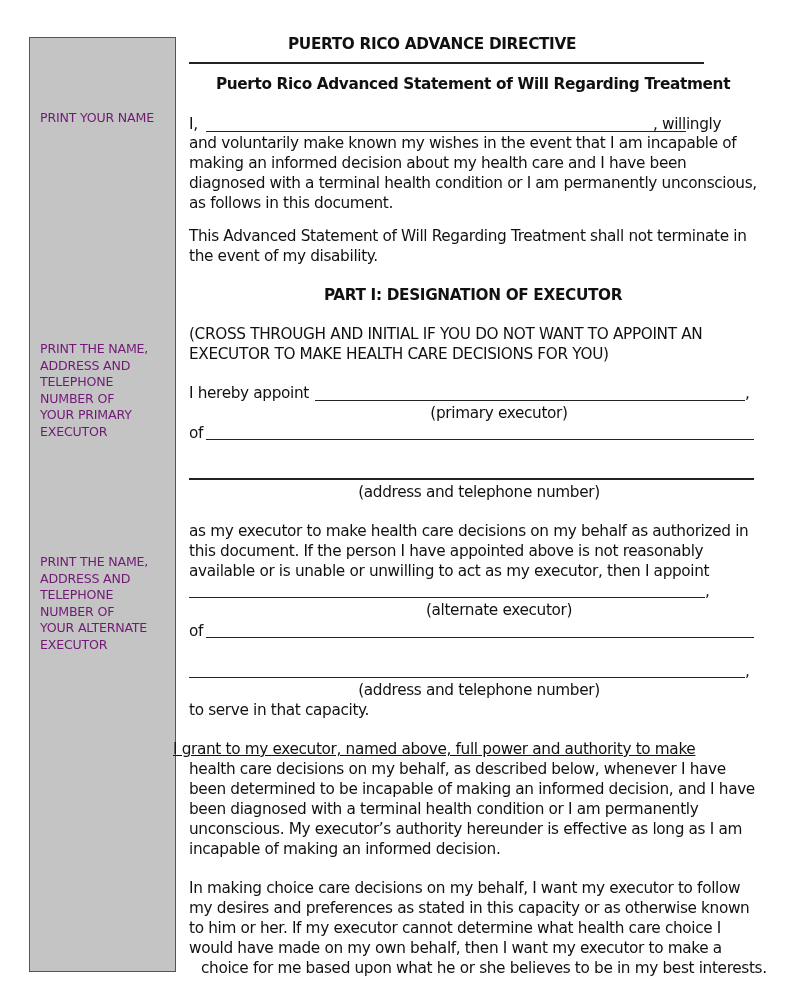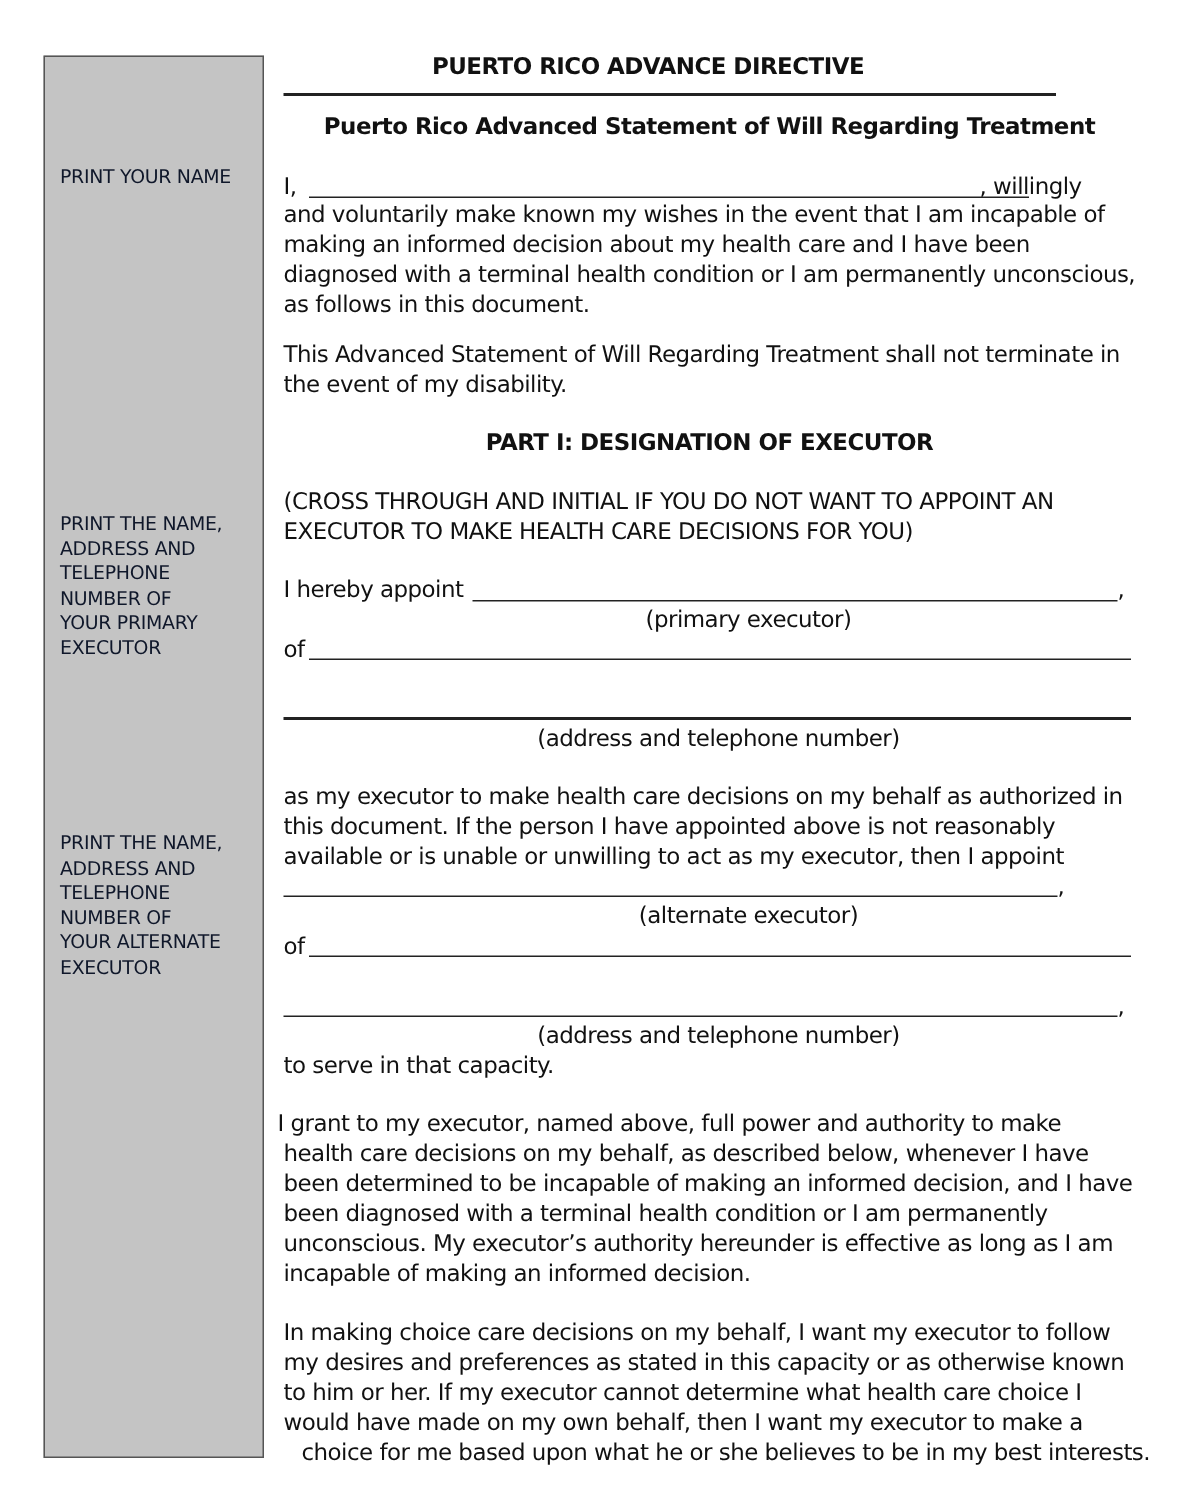--- a/index.html
+++ b/index.html
@@ -7,21 +7,21 @@
     width: 800px; height: 996px; position: relative; overflow: hidden;
     font-family: "DejaVu Sans", "Liberation Sans", sans-serif;
     color: #111111;
   }
   .sidebar {
     position: absolute; left: 29px; top: 37px; width: 147px; height: 935px;
     background: #c4c4c4; border: 1px solid #555555; box-sizing: border-box;
   }
   .side-label {
     position: absolute; left: 10px; font-size: 12.6px; line-height: 16.5px;
-    color: #0f172a; white-space: pre-line; letter-spacing: -0.2px;
+    color: #701a75; white-space: pre-line; letter-spacing: -0.2px;
   }
   .t {
     position: absolute; font-size: 15.3px; line-height: 20px;
     letter-spacing: -0.35px; white-space: nowrap; color: #111111;
   }
   .center { text-align: center; }
   .bold { font-weight: bold; }
   .rule { position: absolute; height: 0; border-top: 1px solid #222222; }
   .rule.thick { border-top-width: 2px; }
 </style>
@@ -80,21 +80,21 @@
   <div class="rule" style="left:189px; width:516px; top:597px;"></div>
   <div class="t" style="left:705px; top:581px;">,</div>
   <div class="t center" style="left:189px; width:620px; top:600px;">(alternate executor)</div>
   <div class="t" style="left:189px; top:621px;">of</div>
   <div class="rule" style="left:206px; width:548px; top:637px;"></div>
   <div class="rule" style="left:189px; width:556px; top:677px;"></div>
   <div class="t" style="left:745px; top:661px;">,</div>
   <div class="t center" style="left:189px; width:580px; top:680px;">(address and telephone number)</div>
   <div class="t" style="left:189px; top:700px;">to serve in that capacity.</div>
 
-  <div class="t" style="left:185px; top:739px;">I grant to my executor, named above, full power and authority to make</div>
+  <div class="t" style="left:173px; top:739px;text-decoration:underline;">I grant to my executor, named above, full power and authority to make</div>
   <div class="t" style="left:189px; top:759px;">health care decisions on my behalf, as described below, whenever I have</div>
   <div class="t" style="left:189px; top:779px;text-align:center;">been determined to be incapable of making an informed decision, and I have</div>
   <div class="t" style="left:189px; top:799px;text-align:right;">been diagnosed with a terminal health condition or I am permanently</div>
   <div class="t" style="left:189px; top:819px;">unconscious.  My executor’s authority hereunder is effective as long as I am</div>
   <div class="t" style="left:189px; top:839px;">incapable of making an informed decision.</div>
 
   <div class="t" style="left:189px; top:878px;">In making choice care decisions on my behalf, I want my executor to follow</div>
   <div class="t" style="left:189px; top:898px;">my desires and preferences as stated in this capacity or as otherwise known</div>
   <div class="t" style="left:189px; top:918px;">to him or her. If my executor cannot determine what health care choice I</div>
   <div class="t" style="left:189px; top:938px;">would have made on my own behalf, then I want my executor to make a</div>

